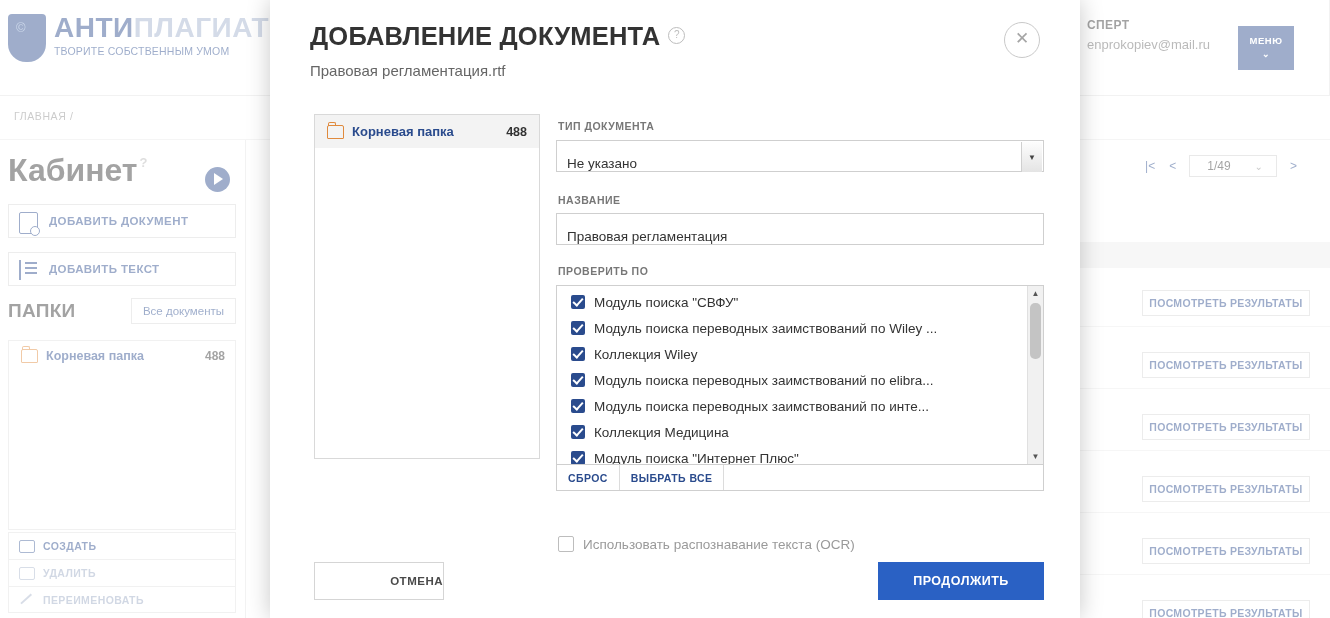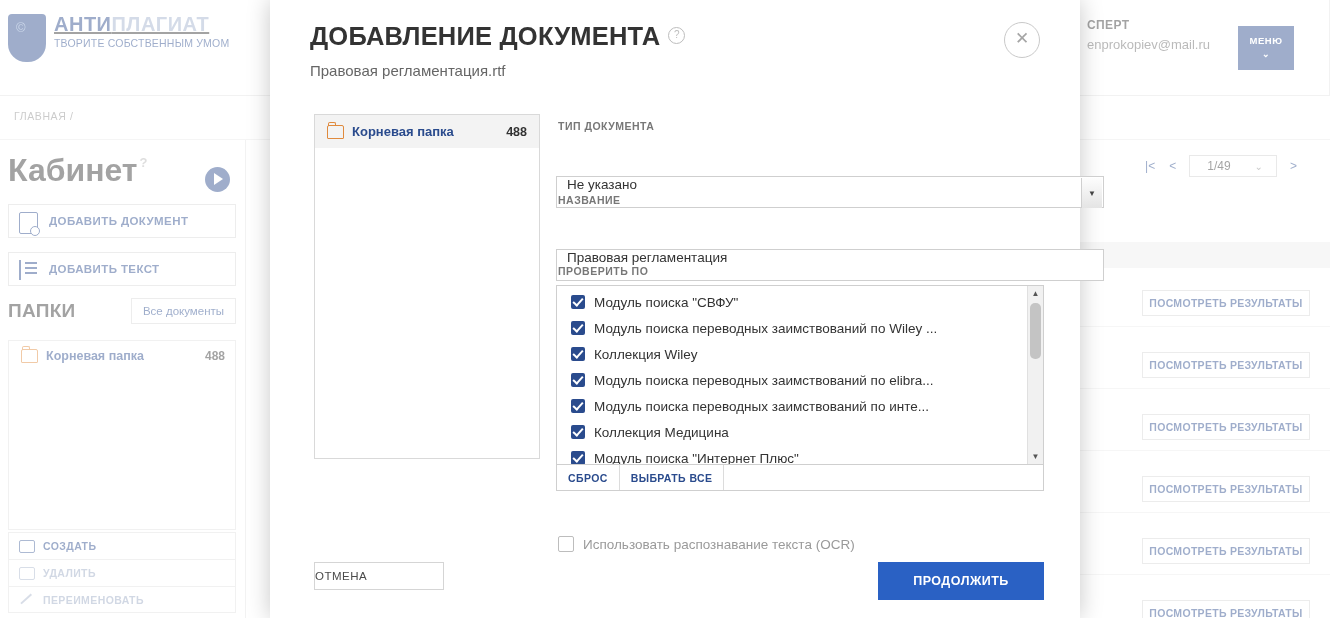--- a/index.html
+++ b/index.html
@@ -49,24 +49,23 @@
     position: absolute;
     left: 8px; top: 6px;
     color: #8fa6cf;
     font-size: 13px;
   }
   .logo-text {
     margin-left: 8px;
     line-height: 1;
   }
   .logo-main {
-    font-size: 20px;
+    font-size: 28px;
     font-weight: bold;
     letter-spacing: .5px;
-    text-decoration: underline;
   }
   .logo-main .anti { color: #2a4b8d; }
   .logo-main .plagiat { color: #9fb0cd; }
   .logo-sub {
     font-size: 10.5px;
     color: #2a4b8d;
     margin-top: 4px;
     letter-spacing: .2px;
   }
 
@@ -462,31 +461,30 @@
   .field-label {
     position: absolute;
     font-size: 10.5px;
     font-weight: bold;
     color: #777;
     letter-spacing: .5px;
   }
   .select-box, .text-input {
     position: absolute;
     left: 286px;
-    width: 548px;
+    width: 488px;
     height: 32px;
     border: 1px solid #cfcfcf;
     box-sizing: border-box;
     background: #fff;
     font-size: 13.5px;
     color: #333;
     display: flex;
-    align-items: flex-start;
+    align-items: flex-end;
     padding-left: 10px;
-    margin-top: 36px;
   }
   .select-arrow {
     position: absolute;
     right: 1px; top: 1px;
     width: 20px; height: 30px;
     background: linear-gradient(#fdfdfd, #e4e4e4);
     border-left: 1px solid #cfcfcf;
     display: flex;
     align-items: center;
     justify-content: center;
@@ -596,31 +594,31 @@
     width: 14px; height: 14px;
     border: 1px solid #bdbdbd;
     background: #fff;
     margin-right: 9px;
     border-radius: 2px;
   }
 
   .cancel-btn {
     position: absolute;
     left: 44px; top: 562px;
-    width: 130px; height: 28px;
+    width: 130px; height: 38px;
     border: 1px solid #d5d5d5;
     box-sizing: border-box;
     background: #fff;
     color: #4a4a4a;
     font-size: 11.5px;
-    font-weight: normal;
+    font-weight: bold;
     letter-spacing: .5px;
     display: flex;
     align-items: center;
-    justify-content: flex-start;
+    justify-content: flex-end;
   }
   .continue-btn {
     position: absolute;
     left: 608px; top: 562px;
     width: 166px; height: 38px;
     background: #2a61c4;
     color: #fff;
     font-size: 12.5px;
     font-weight: bold;
     letter-spacing: .5px;

